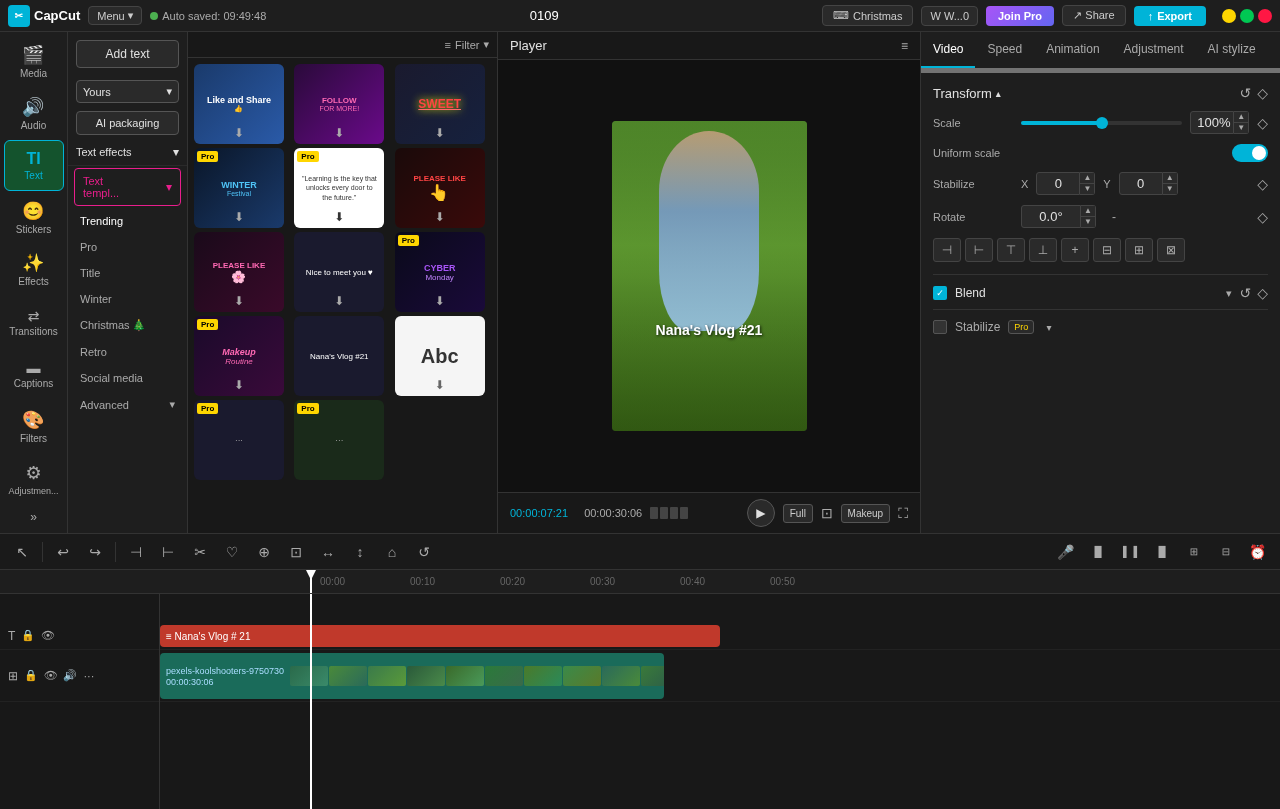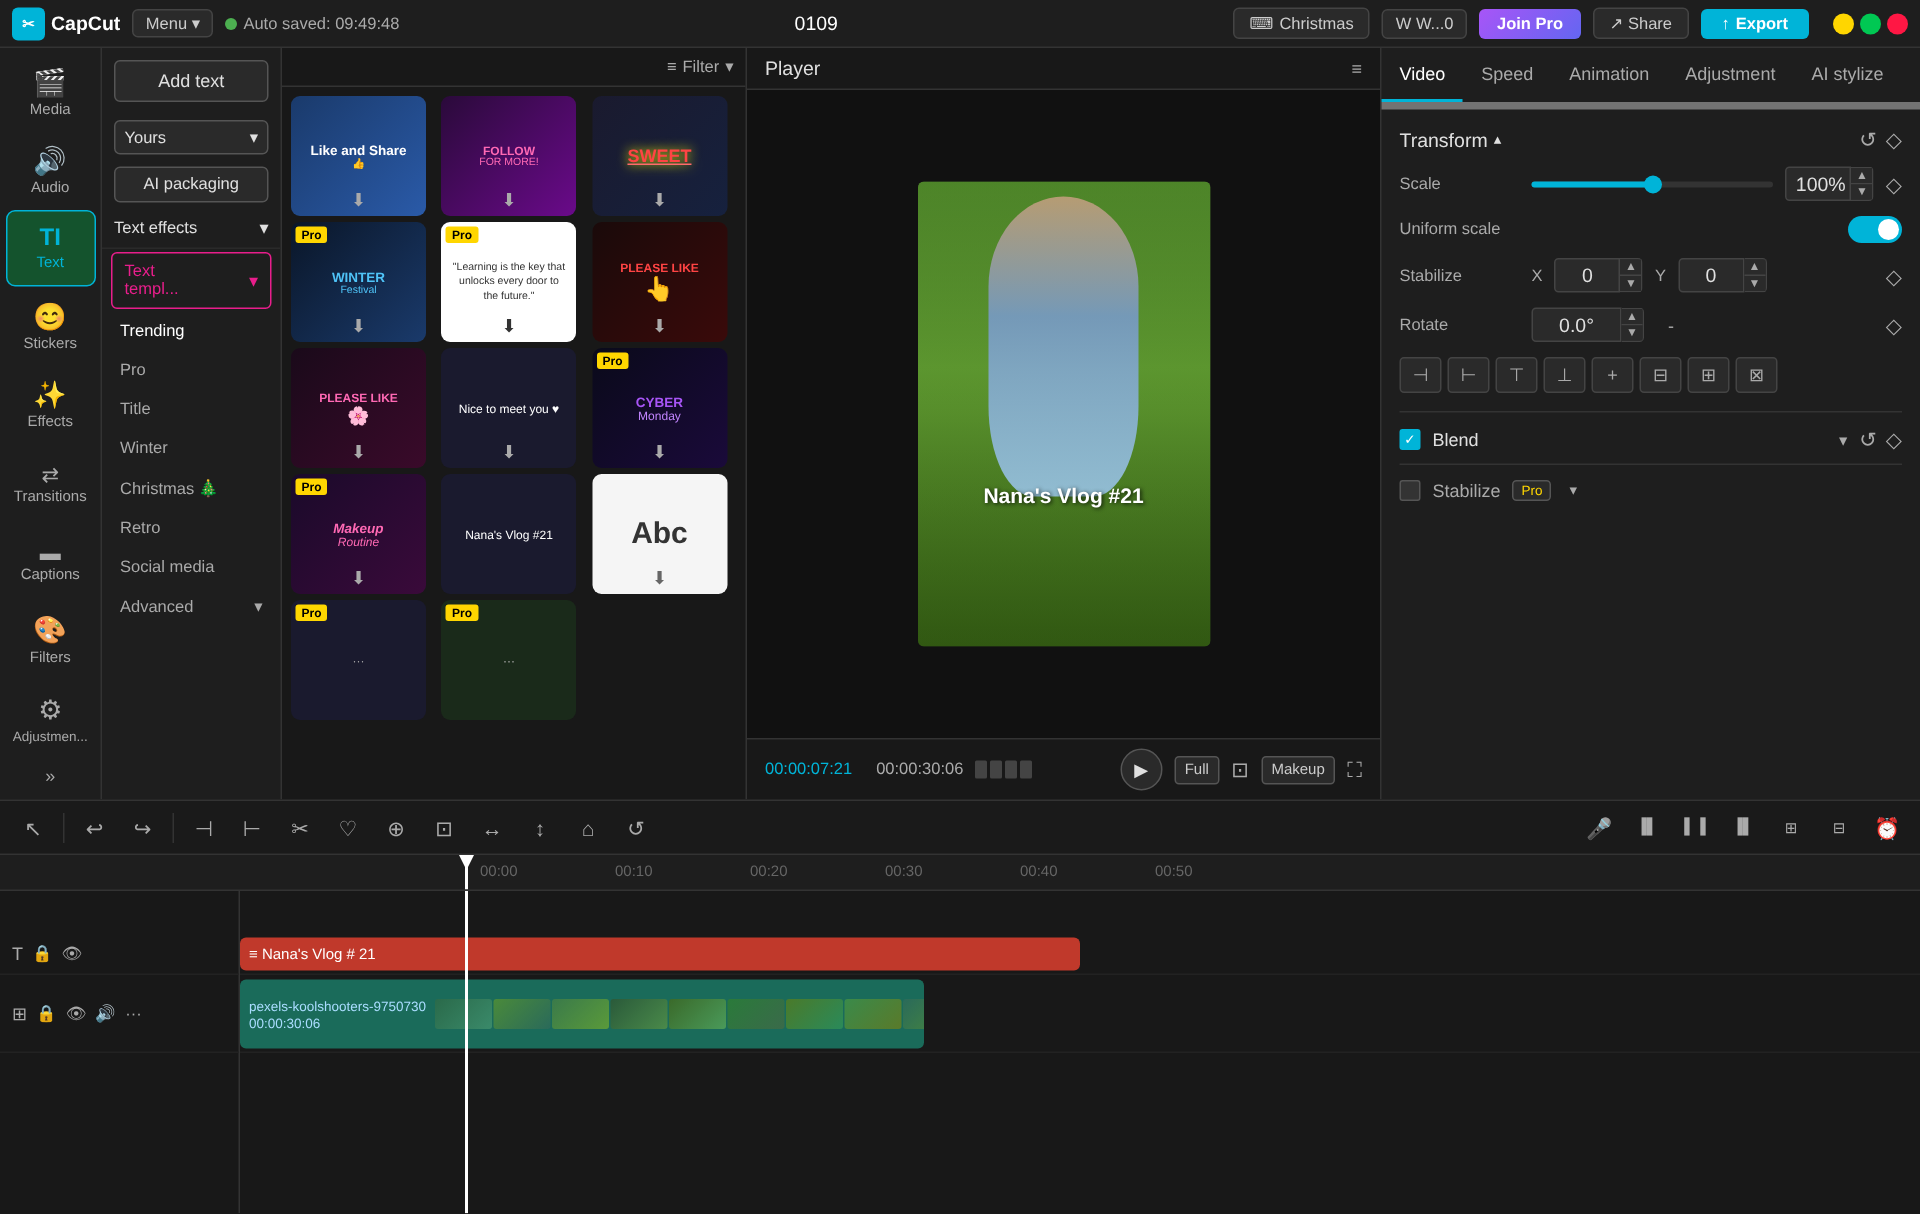--- a/index.html
+++ b/index.html
@@ -159,21 +159,21 @@
     .playhead { position: absolute; left: 310px; top: 0; bottom: 0; width: 2px; background: #fff; z-index: 10; }
     .playhead-top { position: absolute; top: 0; left: -4px; width: 10px; height: 10px; background: #fff; clip-path: polygon(50% 100%, 0 0, 100% 0); }
     .timeline-content { flex: 1; display: flex; overflow-x: auto; }
     .timeline-left { width: 160px; flex-shrink: 0; border-right: 1px solid #333; }
     .timeline-track-header { height: 28px; display: flex; align-items: center; padding: 0 8px; gap: 6px; color: #aaa; font-size: 11px; border-bottom: 1px solid #222; }
     .track-icon { font-size: 12px; }
     .timeline-tracks { flex: 1; position: relative; }
     .timeline-track { height: 28px; position: relative; border-bottom: 1px solid #222; }
     .track-clip { position: absolute; height: 22px; top: 3px; border-radius: 4px; display: flex; align-items: center; padding: 0 6px; font-size: 10px; color: #fff; overflow: hidden; white-space: nowrap; }
     .track-clip-text { background: #c0392b; left: 0; width: 560px; }
-    .track-clip-video { background: #1a6b5a; left: 0; width: 456px; display: flex; align-items: center; gap: 2px; overflow: hidden; }
+    .track-clip-video { background: #1a6b5a; left: 0; width: 504px; display: flex; align-items: center; gap: 2px; overflow: hidden; }
     .video-thumbnail-strip { display: flex; gap: 1px; }
     .vid-thumb { width: 38px; height: 20px; background: #2a8a6a; border-radius: 2px; }
 
     
     .playhead-line { position: absolute; left: 150px; top: 0; bottom: 0; width: 2px; background: #fff; z-index: 10; pointer-events: none; }
 
     .video-bg { width: 100%; height: 100%; background: linear-gradient(180deg, #4a7a2a 0%, #6aaa3a 40%, #3a6a1a 100%); }
 
     
     .num-input-wrap { display: flex; align-items: center; gap: 0; }

